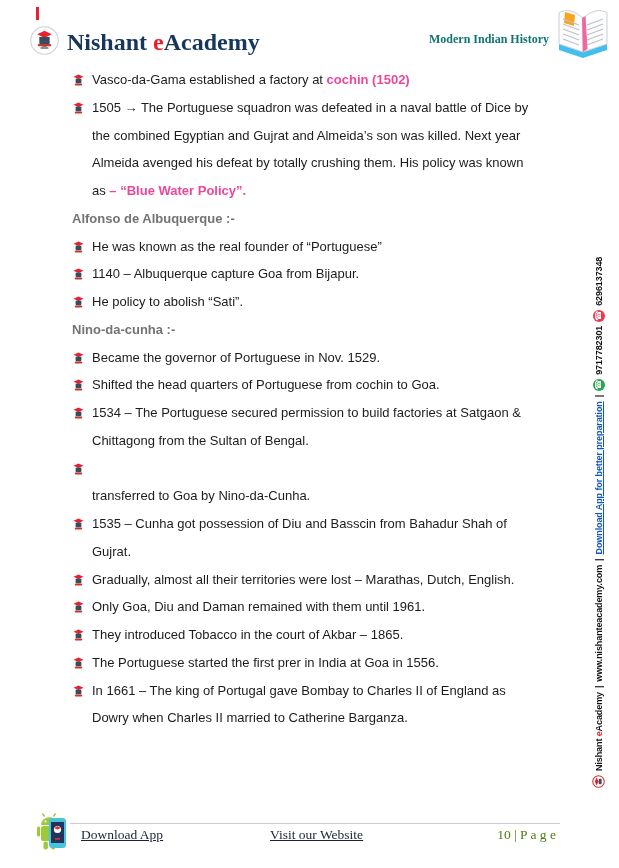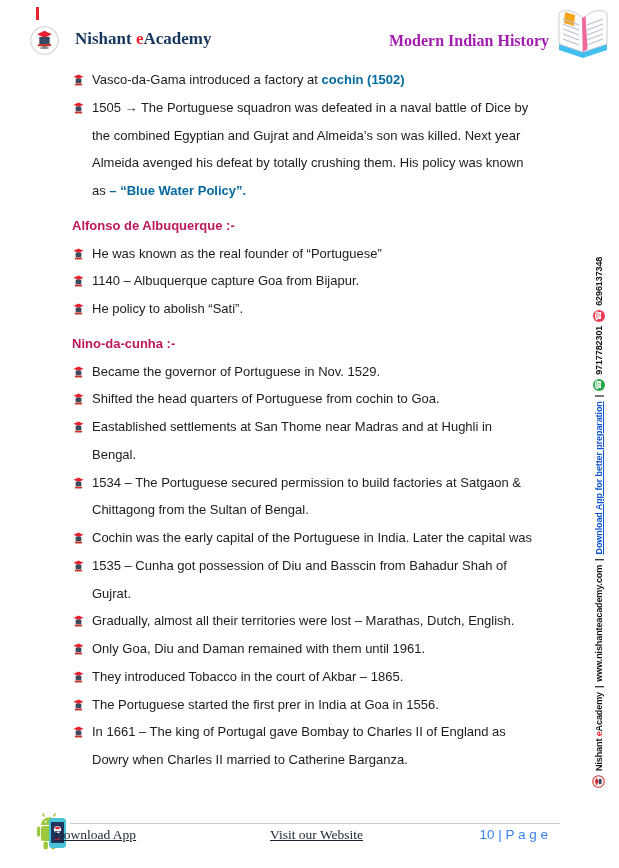--- a/index.html
+++ b/index.html
@@ -4,59 +4,59 @@
 <style>
   html,body{margin:0;padding:0;background:#ffffff;}
   .page{position:relative;width:619px;height:868px;background:#fff;overflow:hidden;
         font-family:"Liberation Sans","DejaVu Sans",sans-serif;color:#1c1c1c;}
 
   
   .red-mark{position:absolute;left:36px;top:7px;width:3px;height:13px;background:var(--red);}
   .logo-badge{position:absolute;left:30px;top:26px;width:29px;height:29px;}
   .logo-badge svg{display:block;width:100%;height:100%;}
   .brand{position:absolute;left:67px;top:29px;font-family:"Liberation Serif","DejaVu Serif",serif;
-         font-weight:700;font-size:17px;color:var(--navy);white-space:nowrap;margin-left:8px;}
+         font-weight:700;font-size:24px;color:var(--navy);white-space:nowrap;}
   .brand .e{color:var(--red);}
   .doc-title{position:absolute;top:32px;right:70px;font-family:"Liberation Serif","DejaVu Serif",serif;
-             font-weight:700;font-size:16px;color:#a21caf;white-space:nowrap;}
+             font-weight:700;font-size:12px;color:#0f766e;white-space:nowrap;}
   .book-icon{position:absolute;right:8px;top:5px;width:56px;height:56px;}
   .book-icon svg{display:block;width:100%;height:100%;}
 
   
   .flow{position:absolute;left:72px;top:66px;width:492px;font-size:13px;}
   .line{height:27.75px;line-height:27.75px;white-space:nowrap;}
-  .flow-heading{margin-top:7px;font-weight:700;color:#be185d;}
+  .flow-heading{font-weight:700;color:#737373;}
   .flow-bullet .line{padding-left:20px;position:relative;}
   .bullet-ic{position:absolute;left:1px;top:8px;width:11px;height:12px;}
   .bullet-ic svg{display:block;width:11px;height:12px;}
-  .seg-bold{font-weight:700;color:#0369a1;margin-top:8px;}
+  .seg-bold{font-weight:700;color:#ec4899;margin-top:8px;}
 
   
   .vside{position:absolute;left:592px;top:788px;width:556px;transform:rotate(-90deg);
          transform-origin:0 0;display:flex;align-items:center;gap:4px;
          font-size:9px;font-weight:700;color:#111;letter-spacing:-0.1px;white-space:nowrap;}
   .vside .vlink{color:var(--link);text-decoration:underline;}
   .vside .e{color:var(--red);}
   .icon-circle{width:12px;height:12px;border-radius:50%;display:inline-flex;align-items:center;
                justify-content:center;color:#fff;font-size:8px;line-height:1;flex:0 0 auto;}
   .wa{background:var(--wa);}
   .ph{background:var(--phred);}
   .side-logo{width:13px;height:13px;flex:0 0 auto;}
   .side-logo svg{display:block;width:13px;height:13px;}
 
   
   .footer-rule{position:absolute;left:70px;top:823px;width:490px;height:1px;background:#cbcbcb;}
   .app-icon{position:absolute;left:32px;top:812px;width:36px;height:40px;}
   .app-icon svg{display:block;width:100%;height:100%;}
   .f-link{position:absolute;top:827px;font-family:"Liberation Serif","DejaVu Serif",serif;
           font-size:13.5px;color:#1a2433;text-decoration:underline;white-space:nowrap;}
-  .f-dl{left:54px;font-family:Liberation Serif, serif;}
+  .f-dl{left:81px;font-family:Liberation Serif, serif;}
   .f-web{left:270px;text-align:right;}
-  .f-page{position:absolute;top:827px;right:71px;font-family:Liberation Sans, sans-serif;
-          font-size:13.5px;color:#3b82f6;white-space:nowrap;}
+  .f-page{position:absolute;top:827px;right:63px;font-family:Liberation Serif, serif;
+          font-size:13.5px;color:#4d7c0f;white-space:nowrap;}
 </style>
 </head>
 <body>
 
 <div class="page">
 
   <div class="red-mark"></div>
 
   <div class="logo-badge">
     <svg viewBox="0 0 28 28">
@@ -86,21 +86,21 @@
   </div>
 
   <div class="flow">
       <div class="flow-bullet">
         <div class="line"><span class="bullet-ic">
             <svg viewBox="0 0 11 12">
               <polygon points="5.5,0.5 10.5,2.8 5.5,5.1 0.5,2.8" fill="#E8212E"></polygon>
               <rect x="2.6" y="4.6" width="5.8" height="4.6" rx="1.2" fill="#3C4A5E"></rect>
               <rect x="1.8" y="9.6" width="7.4" height="1.8" rx="0.9" fill="#C0392B"></rect>
             </svg>
-          </span><span>Vasco-da-Gama introduced a factory at </span><span class="seg-bold">cochin (1502)</span></div>
+          </span><span>Vasco-da-Gama established a factory at </span><span class="seg-bold">cochin (1502)</span></div>
       </div>
       <div class="flow-bullet">
         <div class="line"><span class="bullet-ic">
             <svg viewBox="0 0 11 12">
               <polygon points="5.5,0.5 10.5,2.8 5.5,5.1 0.5,2.8" fill="#E8212E"></polygon>
               <rect x="2.6" y="4.6" width="5.8" height="4.6" rx="1.2" fill="#3C4A5E"></rect>
               <rect x="1.8" y="9.6" width="7.4" height="1.8" rx="0.9" fill="#C0392B"></rect>
             </svg>
           </span><span>1505 → The Portuguese squadron was defeated in a naval battle of Dice by</span></div>
         <div class="line"><span>the combined Egyptian and Gujrat and Almeida’s son was killed. Next year</span></div>
@@ -158,41 +158,32 @@
             </svg>
           </span><span>Shifted the head quarters of Portuguese from cochin to Goa.</span></div>
       </div>
       <div class="flow-bullet">
         <div class="line"><span class="bullet-ic">
             <svg viewBox="0 0 11 12">
               <polygon points="5.5,0.5 10.5,2.8 5.5,5.1 0.5,2.8" fill="#E8212E"></polygon>
               <rect x="2.6" y="4.6" width="5.8" height="4.6" rx="1.2" fill="#3C4A5E"></rect>
               <rect x="1.8" y="9.6" width="7.4" height="1.8" rx="0.9" fill="#C0392B"></rect>
             </svg>
-          </span><span>Eastablished settlements at San Thome near Madras and at Hughli in</span></div>
-        <div class="line"><span>Bengal.</span></div>
-      </div>
-      <div class="flow-bullet">
-        <div class="line"><span class="bullet-ic">
-            <svg viewBox="0 0 11 12">
-              <polygon points="5.5,0.5 10.5,2.8 5.5,5.1 0.5,2.8" fill="#E8212E"></polygon>
-              <rect x="2.6" y="4.6" width="5.8" height="4.6" rx="1.2" fill="#3C4A5E"></rect>
-              <rect x="1.8" y="9.6" width="7.4" height="1.8" rx="0.9" fill="#C0392B"></rect>
-            </svg>
           </span><span>1534 – The Portuguese secured permission to build factories at Satgaon &amp;</span></div>
         <div class="line"><span>Chittagong from the Sultan of Bengal.</span></div>
       </div>
       <div class="flow-bullet">
         <div class="line"><span class="bullet-ic">
             <svg viewBox="0 0 11 12">
               <polygon points="5.5,0.5 10.5,2.8 5.5,5.1 0.5,2.8" fill="#E8212E"></polygon>
               <rect x="2.6" y="4.6" width="5.8" height="4.6" rx="1.2" fill="#3C4A5E"></rect>
               <rect x="1.8" y="9.6" width="7.4" height="1.8" rx="0.9" fill="#C0392B"></rect>
             </svg>
-          </span><span>Cochin was the early capital of the Portuguese in India. Later the capital was</span></div>
+          </span></div>
+        <div class="line"><span>transferred to Goa by Nino-da-Cunha.</span></div>
       </div>
       <div class="flow-bullet">
         <div class="line"><span class="bullet-ic">
             <svg viewBox="0 0 11 12">
               <polygon points="5.5,0.5 10.5,2.8 5.5,5.1 0.5,2.8" fill="#E8212E"></polygon>
               <rect x="2.6" y="4.6" width="5.8" height="4.6" rx="1.2" fill="#3C4A5E"></rect>
               <rect x="1.8" y="9.6" width="7.4" height="1.8" rx="0.9" fill="#C0392B"></rect>
             </svg>
           </span><span>1535 – Cunha got possession of Diu and Basscin from Bahadur Shah of</span></div>
         <div class="line"><span>Gujrat.</span></div>

